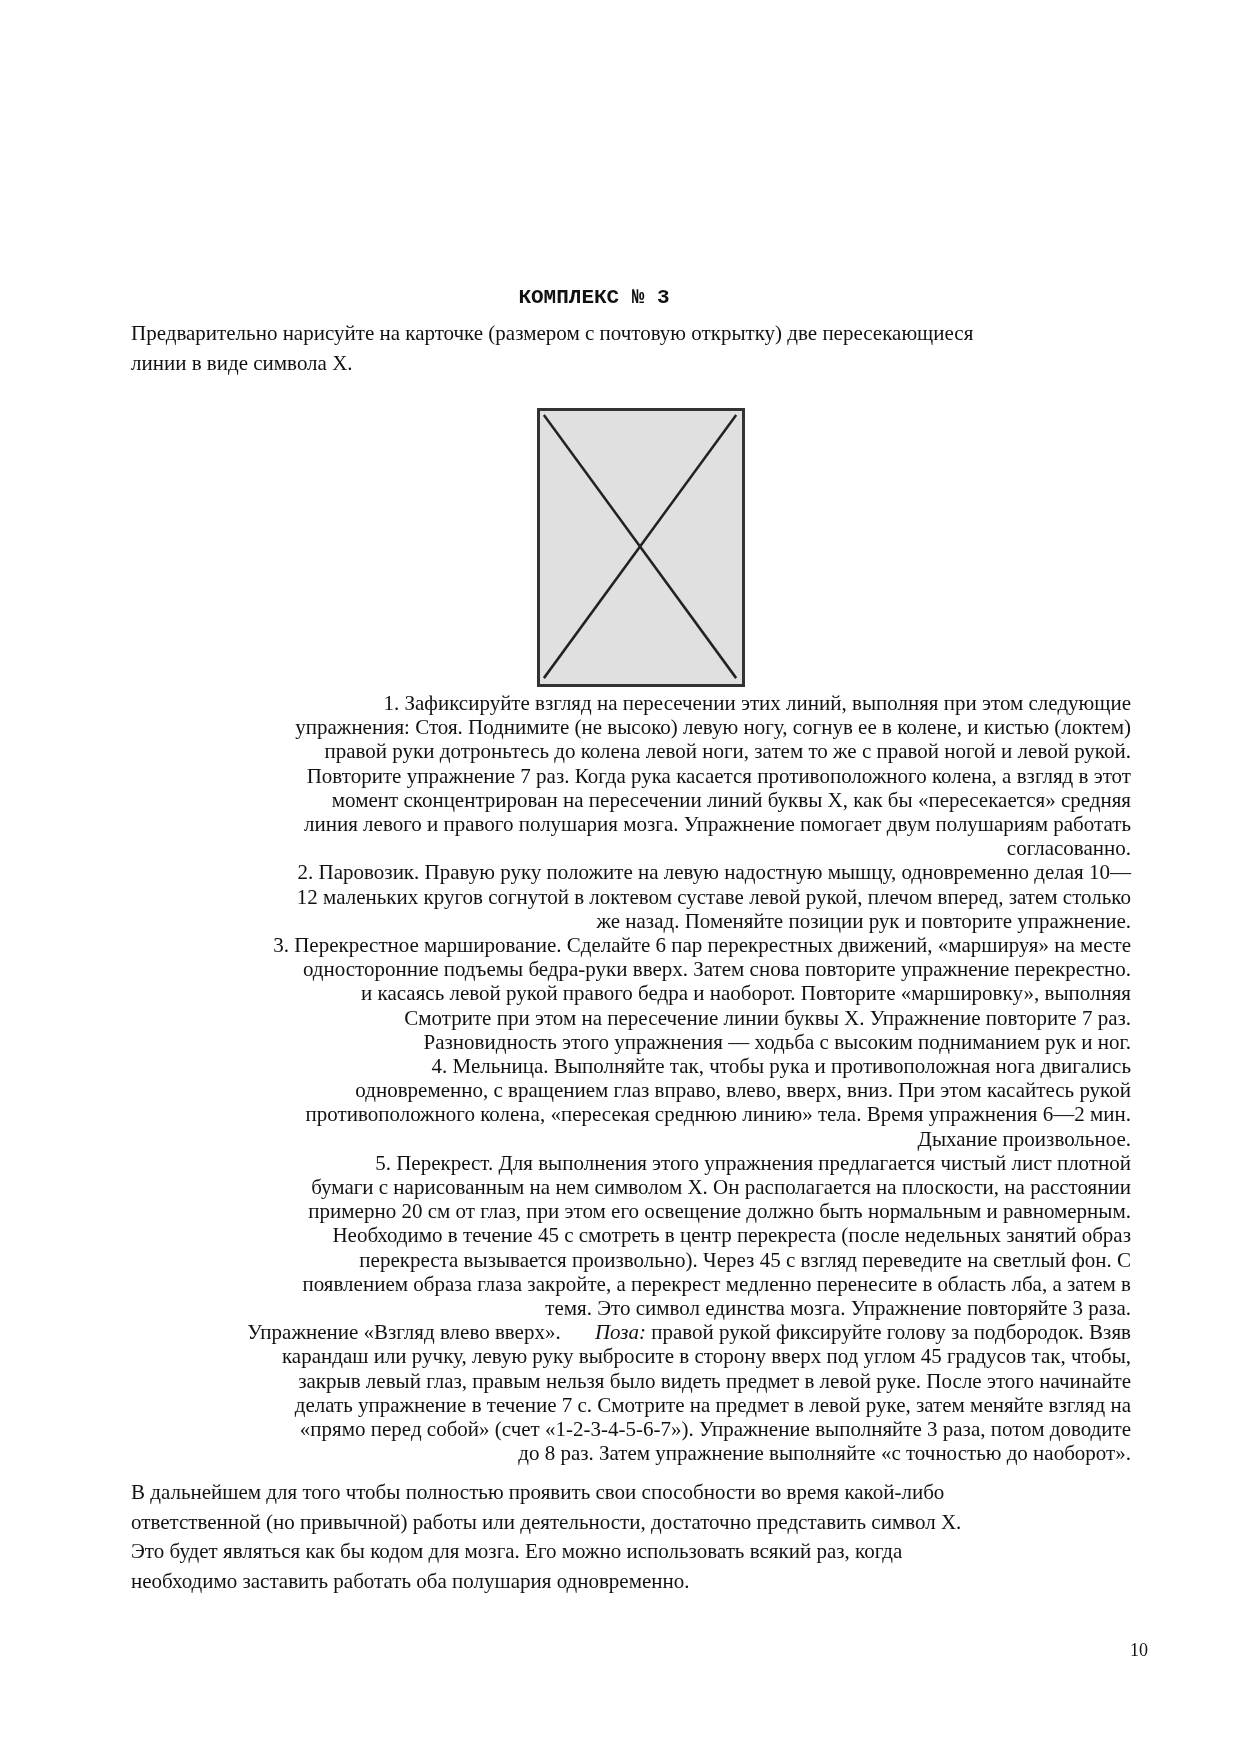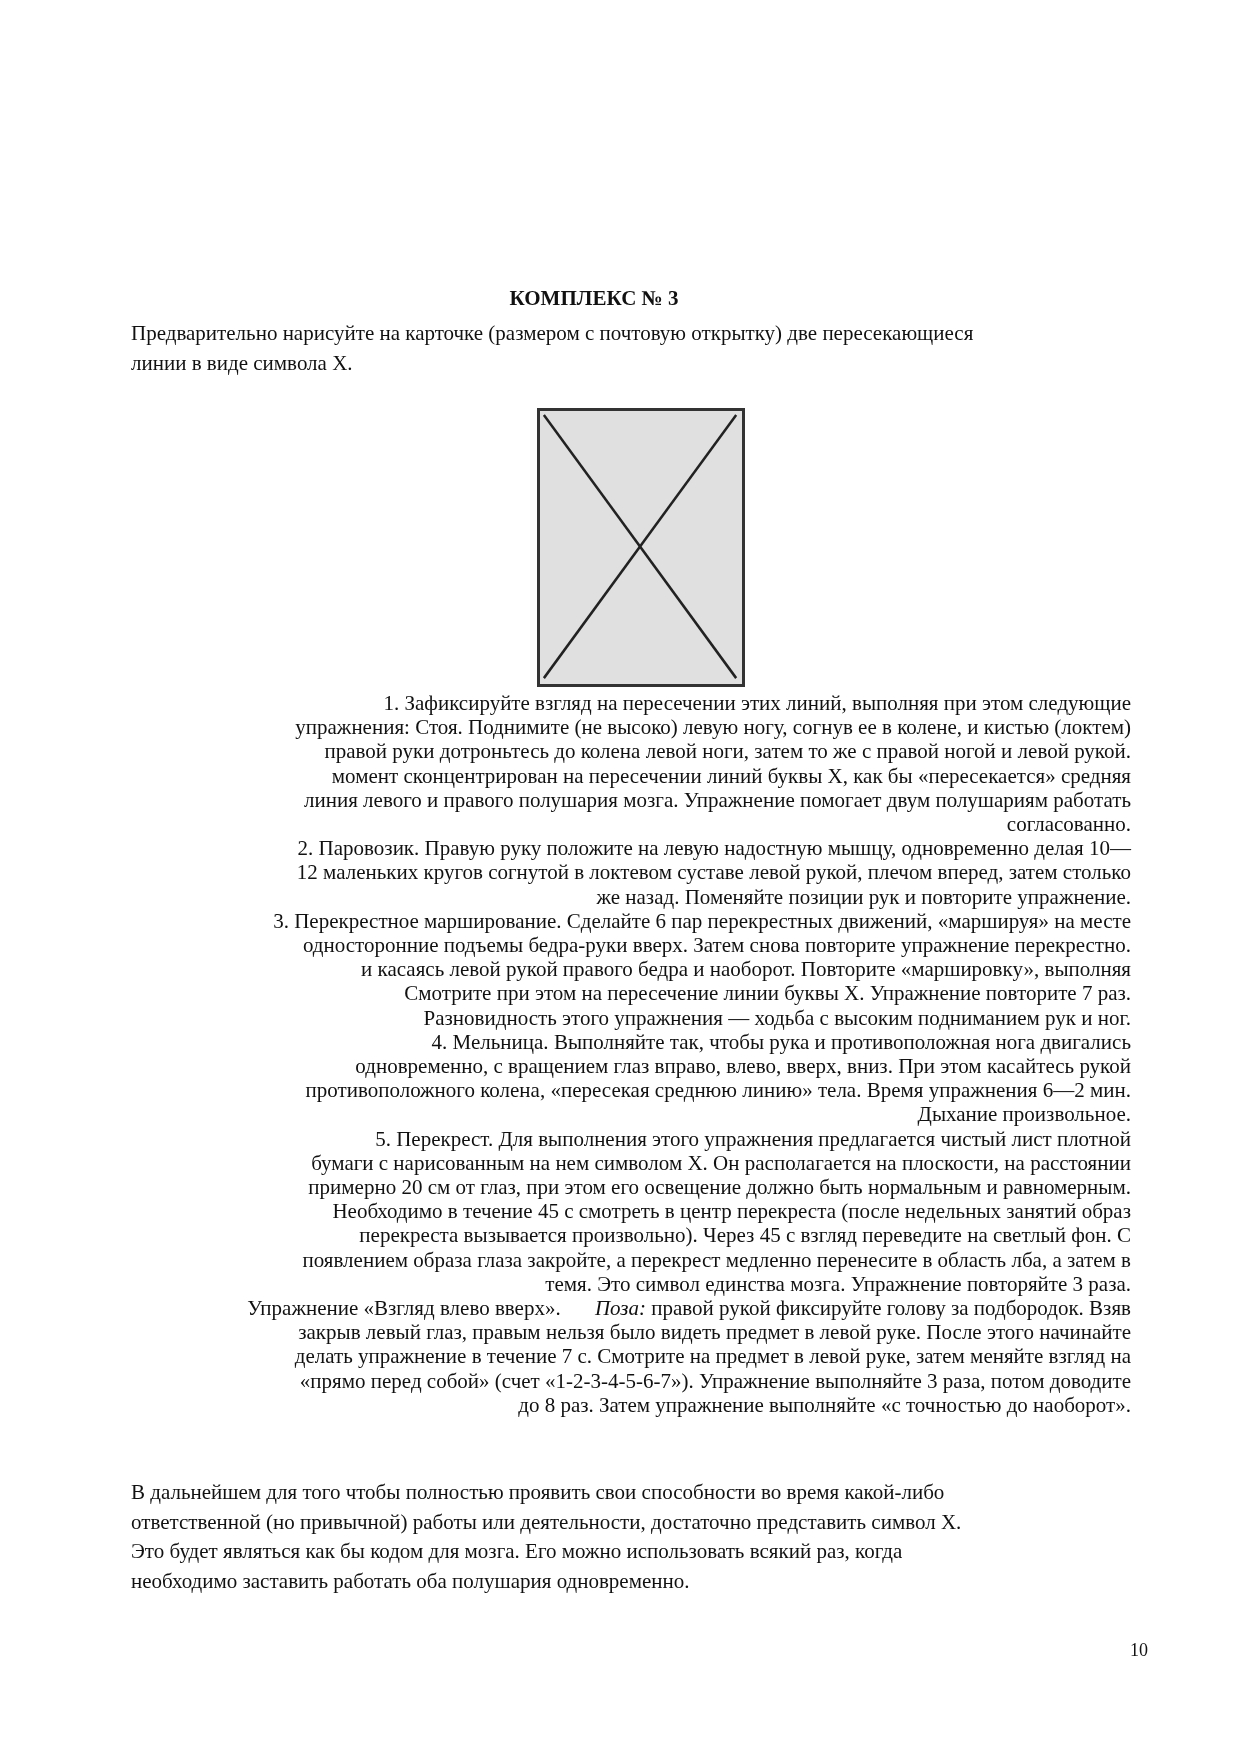--- a/index.html
+++ b/index.html
@@ -1,20 +1,20 @@
 <!DOCTYPE html>
 <html><head>
 <meta charset="utf-8">
 <style>
   html, body { margin: 0; padding: 0; background: #ffffff; }
   body { width: 1240px; height: 1754px; position: relative; overflow: hidden;
          font-family: "Liberation Serif", "DejaVu Serif", serif; color: #111111; }
   .page { position: absolute; left: 0; top: 0; width: 1240px; height: 1754px; }
   .title { position: absolute; left: 0; width: 1188px; top: 286px; text-align: center;
-           font-weight: bold; font-size: 21px; letter-spacing: 0px; }
+           font-weight: bold; font-size: 21px; letter-spacing: 0px; font-family: Liberation Mono, monospace; }
   .intro { position: absolute; left: 131px; top: 318px; width: 1000px; font-size: 21px; line-height: 30px; }
   .line { display: block; white-space: nowrap; }
   .card { position: absolute; left: 537px; top: 408px; width: 208px; height: 279px;
           background: #e0e0e0; border: 3px solid #333333; box-sizing: border-box; }
   .card svg { position: absolute; left: 0; top: 0; width: 100%; height: 100%; }
   .body { position: absolute; left: 131px; top: 691px; width: 1000px; font-size: 21px; line-height: 24.2px; text-align: right; }
   .indent { padding-left: 36px; }
   .final { position: absolute; left: 131px; top: 1478px; width: 1000px; font-size: 21px; line-height: 29.5px; }
   b { font-weight: normal; }
   i { font-style: italic; margin-left: 29px; }
@@ -38,20 +38,21 @@
       <line x1="202" y1="4" x2="4" y2="273" stroke="#222222" stroke-width="2.6"></line>
     </svg>
   </div>
 
   <div class="body">
 
     <div>
       <span class="line indent"><span>1.</span> <span>Зафиксируйте взгляд на пересечении этих линий, выполняя при этом следующие</span></span>
       <span class="line">упражнения: Стоя. Поднимите (не высоко) левую ногу, согнув ее в колене, и кистью (локтем)</span>
       <span class="line">правой руки дотроньтесь до колена левой ноги, затем то же с правой ногой и левой рукой.</span>
+      <span class="line">Повторите упражнение 7 раз. Когда рука касается противоположного колена, а взгляд в этот</span>
       <span class="line">момент сконцентрирован на пересечении линий буквы X, как бы «пересекается»  средняя</span>
       <span class="line">линия левого и правого полушария мозга. Упражнение помогает двум полушариям работать</span>
       <span class="line">согласованно.</span>
     </div>
 
     <div>
       <span class="line indent"><span>2.</span> <b>Паровозик.</b> <span>Правую руку положите на левую надостную мышцу, одновременно делая 10—</span></span>
       <span class="line">12 маленьких кругов согнутой в локтевом суставе левой рукой, плечом вперед, затем столько</span>
       <span class="line">же назад. Поменяйте позиции рук и повторите упражнение.</span>
     </div>
@@ -76,20 +77,21 @@
       <span class="line">бумаги с нарисованным на нем символом X. Он располагается на плоскости, на расстоянии</span>
       <span class="line">примерно 20 см от глаз, при этом его освещение должно быть нормальным и равномерным.</span>
       <span class="line">Необходимо в течение 45 с смотреть в центр перекреста (после недельных занятий образ</span>
       <span class="line">перекреста вызывается произвольно).  Через 45 с взгляд переведите на светлый фон. С</span>
       <span class="line">появлением образа глаза закройте, а перекрест медленно перенесите в область лба, а затем в</span>
       <span class="line">темя. Это символ единства мозга.  Упражнение повторяйте 3 раза.</span>
     </div>
 
     <div>
       <span class="line"><b>Упражнение «Взгляд влево вверх».</b> <i>Поза:</i> <span>правой рукой фиксируйте голову за подбородок. Взяв</span></span>
+      <span class="line">карандаш или ручку, левую руку выбросите в сторону вверх под углом 45 градусов так, чтобы,</span>
       <span class="line">закрыв левый глаз, правым нельзя было видеть предмет в левой руке. После этого начинайте</span>
       <span class="line">делать  упражнение в течение 7 с. Смотрите на предмет в левой руке,  затем меняйте взгляд на</span>
       <span class="line">«прямо перед собой» (счет «1-2-3-4-5-6-7»). Упражнение выполняйте 3 раза, потом доводите</span>
       <span class="line">до 8 раз. Затем упражнение выполняйте «с точностью до наоборот».</span>
     </div>
   </div>
 
   <div class="final">
     <span class="line">В дальнейшем для того чтобы полностью проявить свои способности во время какой-либо</span>
     <span class="line">ответственной (но привычной) работы или деятельности, достаточно представить символ X.</span>

